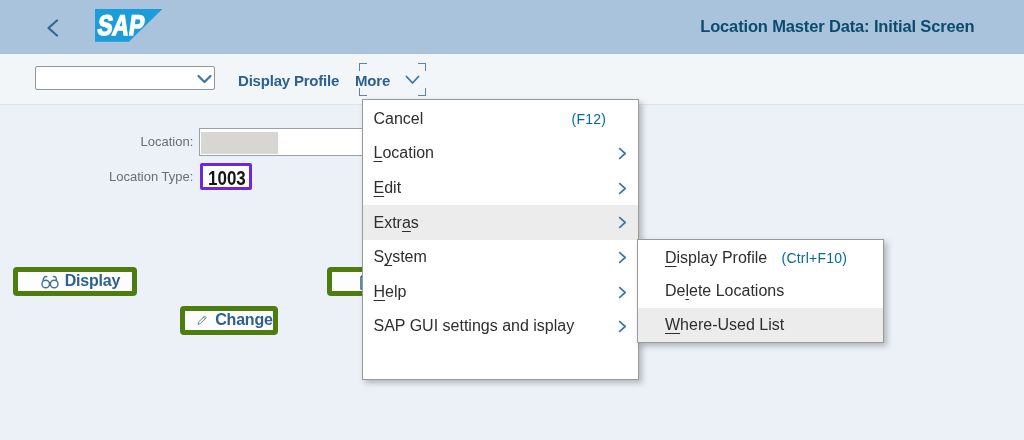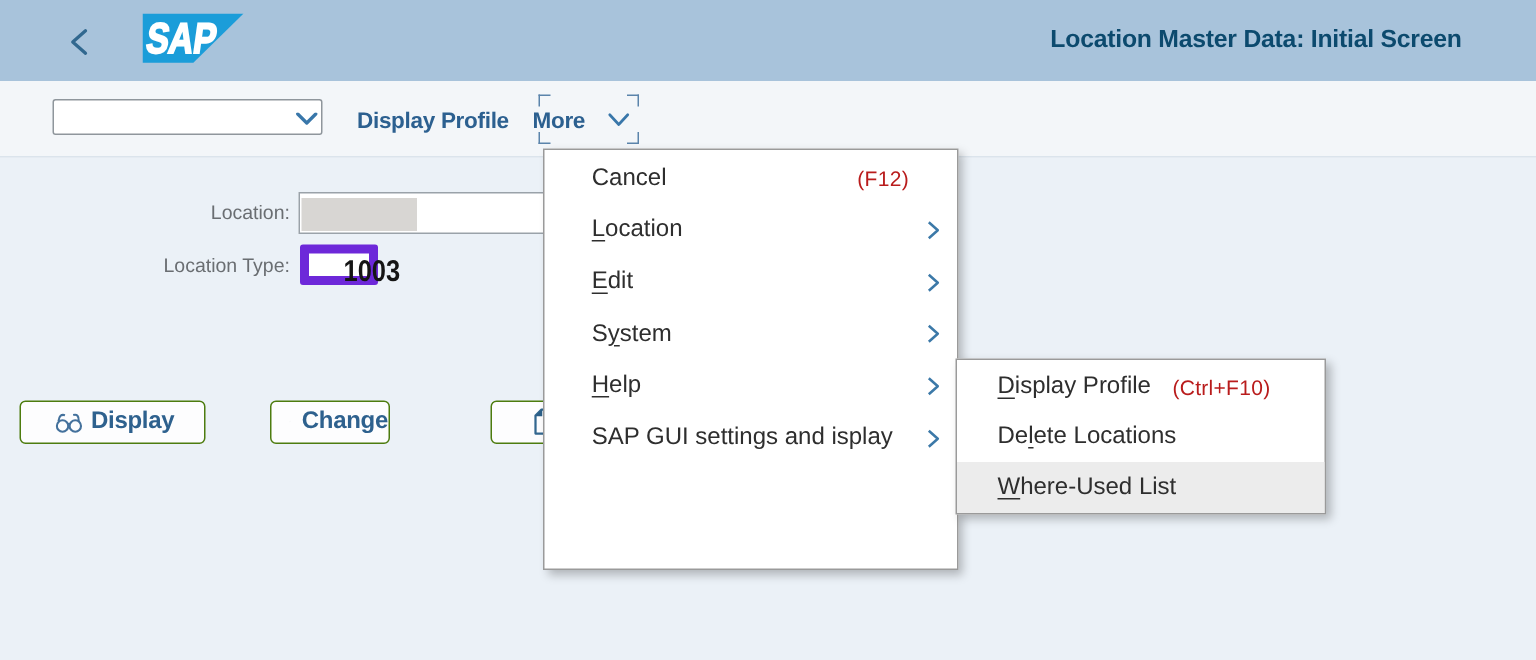--- a/index.html
+++ b/index.html
@@ -21,44 +21,44 @@
   .fc { position:absolute; width:8px; height:8px; border:0 solid #5b84ab; }
   .fc.tl { left:0; top:0; border-left-width:1px; border-top-width:1px; }
   .fc.tr { right:0; top:0; border-right-width:1px; border-top-width:1px; }
   .fc.bl { left:0; bottom:0; border-left-width:1px; border-bottom-width:1px; }
   .fc.br { right:0; bottom:0; border-right-width:1px; border-bottom-width:1px; }
 
   
   .lbl { font-size:13px; color:#6a6e72; width:190px; left:3.3px; text-align:right; }
   #fld1 { left:199px; top:127.8px; width:175px; height:28px; background:#fff; border:1px solid #9aa2a9; }
   #fld1 .sel { position:absolute; left:1px; top:2.8px; width:77px; height:22.6px; background:#d8d6d3; }
-  #fld2 { left:200px; top:163.2px; width:52px; height:26.4px; background:#fff; border:6px solid #6d28d9; border-radius:2px;
-          font-size:20px; font-weight:bold; color:#151515; line-height:24.5px; padding-left:23px;
+  #fld2 { left:200px; top:163.2px; width:52px; height:26.4px; background:#fff; border:3px solid #6d28d9; border-radius:2px;
+          font-size:20px; font-weight:bold; color:#151515; line-height:24.5px; padding-left:5px;
           transform-origin:0 0; }
   #fld2 span { display:inline-block; transform:scaleX(0.85); transform-origin:0 50%; }
 
   
-  .btn { top:266.6px; height:29.6px; background:#fdfdfe; border:1px solid #4d7c0f; border-radius:4px;
+  .btn { top:266.6px; height:29.6px; background:#fdfdfe; border:5px solid #4d7c0f; border-radius:4px;
          display:flex; align-items:center; font-size:16px; font-weight:bold; color:#2e618e; letter-spacing:-0.2px; }
   #b1 { left:12.7px; width:124.5px; }
   #b1 svg { margin-left:23px; margin-right:6px; }
-  #b2 { left:179.7px; width:80px; }
+  #b2 { left:179.7px; width:98px;margin-top:39px; }
   #b2 svg { margin-left:12px; margin-right:8px; }
   #b3 { left:326.8px; width:70px; }
   #b3 svg { margin-left:28px; }
 
   
   .menu { background:#fff; border:1px solid #9a9a9a; box-shadow:3px 3px 6px rgba(0,0,0,0.25); }
   #m1 { left:361.5px; top:99.3px; width:277.5px; height:281px; padding-top:1px; }
   #m2 { left:637px; top:238.8px; width:247px; height:104.6px; padding-top:1.2px; z-index:5; }
-  .mi { position:relative; height:34.65px; display:flex; align-items:center; padding-left:32px;
+  .mi { position:relative; height:34.65px; display:flex; align-items:center; padding-left:11px;
         font-size:16px; color:#2e2e2e; }
   #m2 .mi { padding-left:27px; height:33.6px; }
   .mi.hl { background:#ececec; }
-  .sc { position:absolute; right:32px; font-size:14px; color:#b91c1c; letter-spacing:0.2px; }
+  .sc { position:absolute; right:32px; font-size:14px; color:#0369a1; letter-spacing:0.2px; }
   #m2 .sc { right:36px; }
   .chev { position:absolute; right:11px; top:11px; }
   u, .u { text-decoration:underline; text-underline-offset:2.5px; }
 </style>
 </head>
 <body>
   <div id="hdr" class="abs">
     <svg class="abs" style="left:45px; top:18.5px;" width="16" height="18" viewBox="0 0 16 18">
       <polyline points="12,1.5 3.5,9 12,16.5" fill="none" stroke="#31688f" stroke-width="2.2" stroke-linecap="round" stroke-linejoin="round"></polyline>
     </svg>
@@ -130,20 +130,26 @@
       <svg class="chev" width="9" height="13" viewBox="0 0 9 13">
         <polyline points="1.2,1.2 7.2,6.5 1.2,11.8" fill="none" stroke="#3c79a8" stroke-width="1.7" stroke-linejoin="round"></polyline>
       </svg>
     </div>
     <div class="mi">
       <span><u>E</u>dit</span>
       <svg class="chev" width="9" height="13" viewBox="0 0 9 13">
         <polyline points="1.2,1.2 7.2,6.5 1.2,11.8" fill="none" stroke="#3c79a8" stroke-width="1.7" stroke-linejoin="round"></polyline>
       </svg>
     </div>
+    <div class="mi hl">
+      <span>Extr<u>a</u>s</span>
+      <svg class="chev" width="9" height="13" viewBox="0 0 9 13">
+        <polyline points="1.2,1.2 7.2,6.5 1.2,11.8" fill="none" stroke="#3c79a8" stroke-width="1.7" stroke-linejoin="round"></polyline>
+      </svg>
+    </div>
     <div class="mi">
       <span>S<u>y</u>stem</span>
       <svg class="chev" width="9" height="13" viewBox="0 0 9 13">
         <polyline points="1.2,1.2 7.2,6.5 1.2,11.8" fill="none" stroke="#3c79a8" stroke-width="1.7" stroke-linejoin="round"></polyline>
       </svg>
     </div>
     <div class="mi">
       <span><u>H</u>elp</span>
       <svg class="chev" width="9" height="13" viewBox="0 0 9 13">
         <polyline points="1.2,1.2 7.2,6.5 1.2,11.8" fill="none" stroke="#3c79a8" stroke-width="1.7" stroke-linejoin="round"></polyline>

